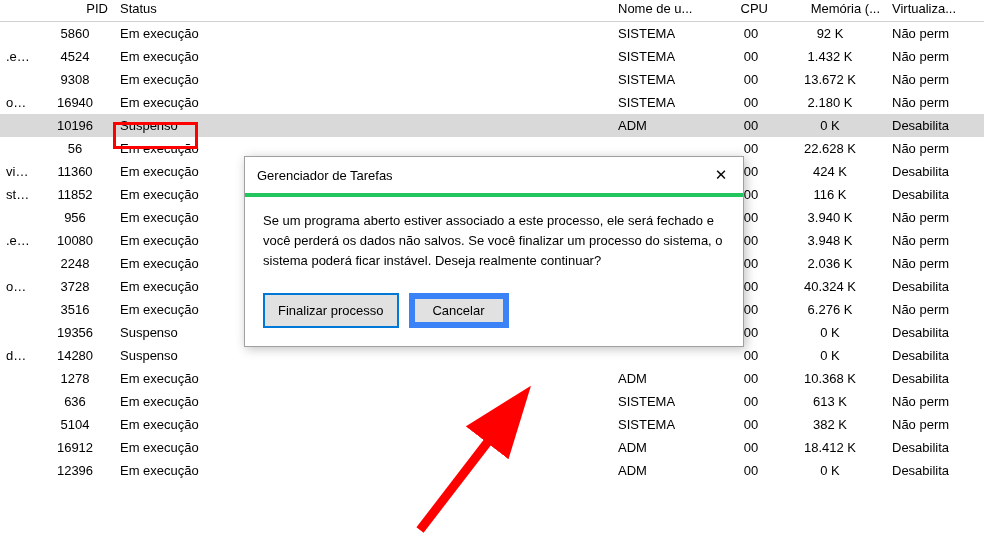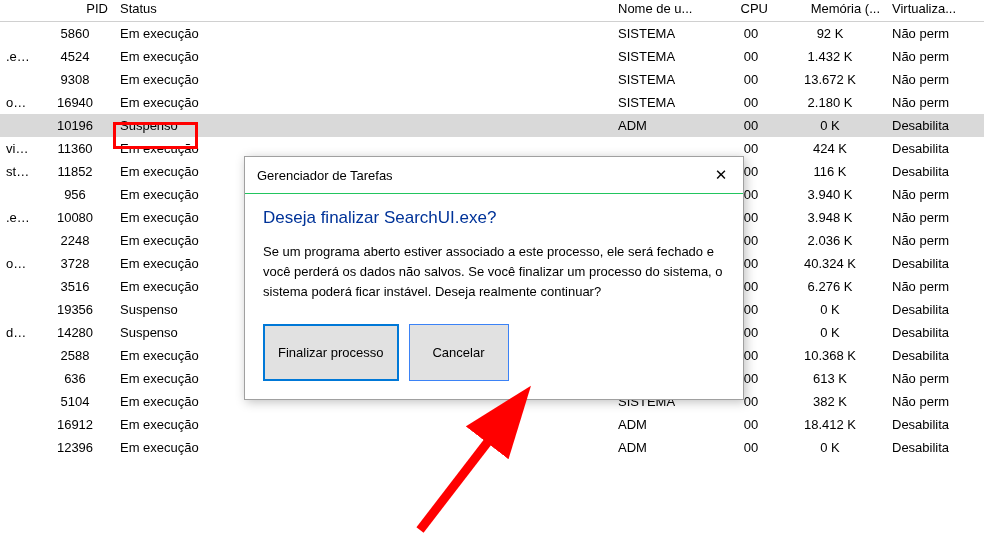--- a/index.html
+++ b/index.html
@@ -67,21 +67,21 @@
       background: #ffffff;
       border: 1px solid #a0a0a0;
       box-shadow: 2px 2px 10px rgba(0,0,0,0.25);
       font-size: 13px;
     }
     .dialog-titlebar {
       display: flex;
       justify-content: space-between;
       align-items: center;
       padding: 8px 8px 8px 12px;
-      border-bottom: 1px solid #22c55e;
+      border-bottom: 4px solid #22c55e;
       background: #ffffff;
     }
     .dialog-title {
       font-size: 13px;
       color: #000000;
     }
     .dialog-close {
       width: 28px;
       height: 20px;
       display: flex;
@@ -106,23 +106,23 @@
       line-height: 1.55;
       margin-bottom: 22px;
     }
     .dialog-buttons {
       display: flex;
       justify-content: flex-start;
       gap: 10px;
     }
     .dialog-btn {
       min-width: 100px;
-      padding: 20px 14px;
+      padding: 4px 14px;
       background: #e1e1e1;
-      border: 1px solid #3b82f6;
+      border: 6px solid #3b82f6;
       font-size: 13px;
       font-family: inherit;
       cursor: pointer;
     }
     .dialog-btn.primary {
       border: 2px solid #0078d7;
       padding: 3px 13px;
     }
     .arrow-svg {
       position: absolute;
@@ -194,20 +194,29 @@
         <tr class="selected">
           <td></td>
           <td class="right">10196</td>
           <td>Suspenso</td>
           <td>ADM</td>
           <td class="right">00</td>
           <td class="right">0 K</td>
           <td>Desabilita</td>
         </tr>
         <tr>
+          <td></td>
+          <td class="right">56</td>
+          <td>Em execução</td>
+          <td></td>
+          <td class="right">00</td>
+          <td class="right">22.628 K</td>
+          <td>Não perm</td>
+        </tr>
+        <tr>
           <td>vic...</td>
           <td class="right">11360</td>
           <td>Em execução</td>
           <td></td>
           <td class="right">00</td>
           <td class="right">424 K</td>
           <td>Desabilita</td>
         </tr>
         <tr>
           <td>stra...</td>
@@ -276,21 +285,21 @@
           <td>dH...</td>
           <td class="right">14280</td>
           <td>Suspenso</td>
           <td></td>
           <td class="right">00</td>
           <td class="right">0 K</td>
           <td>Desabilita</td>
         </tr>
         <tr>
           <td></td>
-          <td class="right">2588</td>
+          <td class="right">1278</td>
           <td>Em execução</td>
           <td>ADM</td>
           <td class="right">00</td>
           <td class="right">10.368 K</td>
           <td>Desabilita</td>
         </tr>
         <tr>
           <td></td>
           <td class="right">636</td>
           <td>Em execução</td>
@@ -331,21 +340,20 @@
 </div>
 
 <div class="highlight-box" style="top:122px; left:113px; width:85px; height:27px;"></div>
 
 <div class="dialog" style="top:156px; left:244px; width:500px;">
   <div class="dialog-titlebar">
     <span class="dialog-title">Gerenciador de Tarefas</span>
     <span class="dialog-close">✕</span>
   </div>
   <div class="dialog-body">
-    <div class="dialog-heading">Deseja finalizar SearchUI.exe?</div>
     <div class="dialog-text">Se um programa aberto estiver associado a este processo, ele será fechado e você perderá os dados não salvos. Se você finalizar um processo do sistema, o sistema poderá ficar instável. Deseja realmente continuar?</div>
     <div class="dialog-buttons">
       <button class="dialog-btn primary">Finalizar processo</button>
       <button class="dialog-btn">Cancelar</button>
     </div>
   </div>
 </div>
 
 <svg class="arrow-svg" style="top:380px; left:370px; width:200px; height:170px;">
   <defs>

